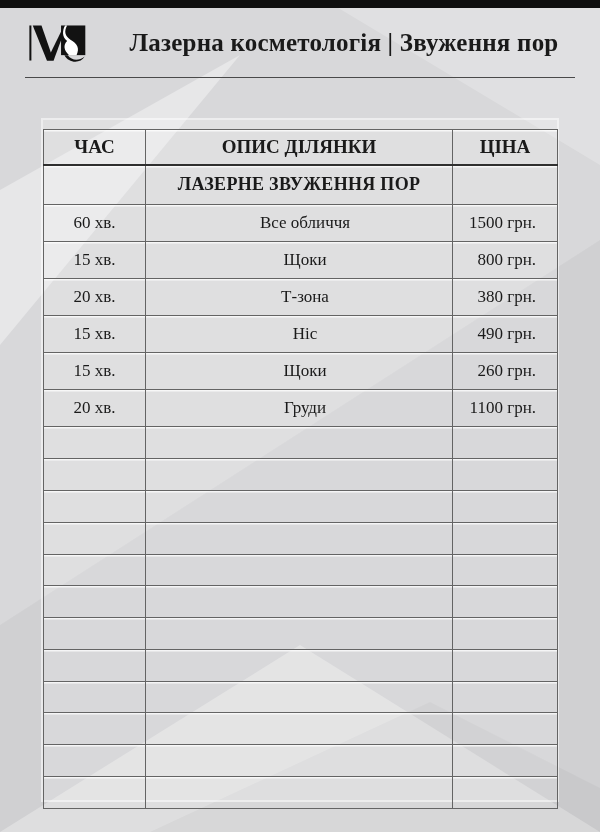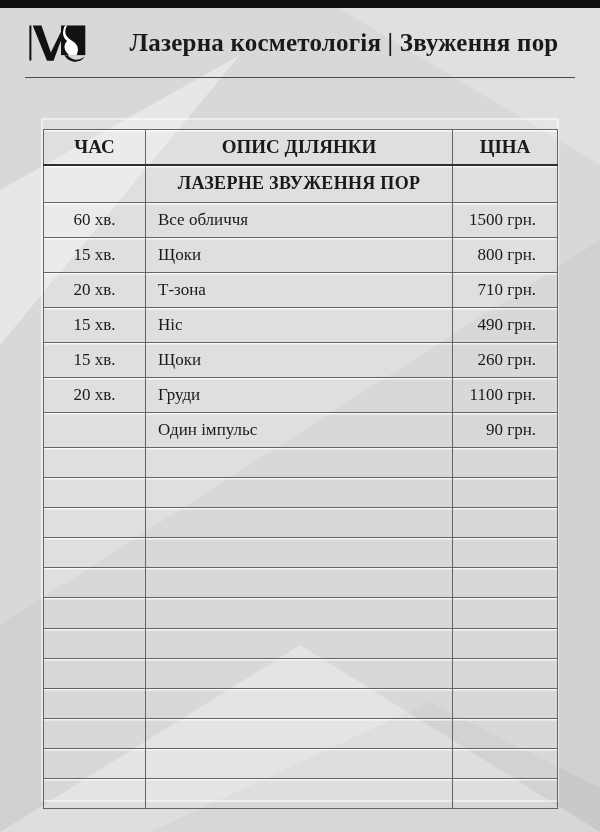--- a/index.html
+++ b/index.html
@@ -53,21 +53,21 @@
     border:1.4px solid var(--border,#646464);
     box-shadow:inset 0 1.5px 0 rgba(255,255,255,.75);
     padding:0;overflow:hidden;white-space:nowrap;
     font-size:17px;vertical-align:middle;
   }
   thead th{
     font-size:19px;font-weight:700;text-align:center;
     border-bottom:2.5px solid var(--header-border,#2f2f2f);
   }
   td.col-time{text-align:center;}
-  td.col-area{text-align:left;padding-left:12px;}
+  td.col-area{text-align:center;padding-left:12px;}
   td.col-price{text-align:right;padding-right:21px;}
   td.section-cell{
     font-size:18px;font-weight:700;text-align:center;letter-spacing:.3px;
   }
 </style>
 </head>
 <body style="--page-bg: #d8d8da; --top-bar: #0f0f0f; --border: #646464; --header-border: #2f2f2f; --text: #1a1a1a;">
 
 <div class="bg-shape s1"></div>
 <div class="bg-shape s2"></div>
@@ -120,44 +120,39 @@
           <td class="col-price">1500 грн.</td>
         </tr>
         <tr>
           <td class="col-time">15 хв.</td>
           <td class="col-area">Щоки</td>
           <td class="col-price">800 грн.</td>
         </tr>
         <tr>
           <td class="col-time">20 хв.</td>
           <td class="col-area">Т-зона</td>
-          <td class="col-price">710 грн.</td>
+          <td class="col-price">380 грн.</td>
         </tr>
         <tr>
           <td class="col-time">15 хв.</td>
           <td class="col-area">Ніс</td>
           <td class="col-price">490 грн.</td>
         </tr>
         <tr>
           <td class="col-time">15 хв.</td>
           <td class="col-area">Щоки</td>
           <td class="col-price">260 грн.</td>
         </tr>
         <tr>
           <td class="col-time">20 хв.</td>
           <td class="col-area">Груди</td>
           <td class="col-price">1100 грн.</td>
         </tr>
         <tr>
           <td class="col-time"></td>
-          <td class="col-area">Один імпульс</td>
-          <td class="col-price">90 грн.</td>
-        </tr>
-        <tr>
-          <td class="col-time"></td>
           <td class="col-area"></td>
           <td class="col-price"></td>
         </tr>
         <tr>
           <td class="col-time"></td>
           <td class="col-area"></td>
           <td class="col-price"></td>
         </tr>
         <tr>
           <td class="col-time"></td>

